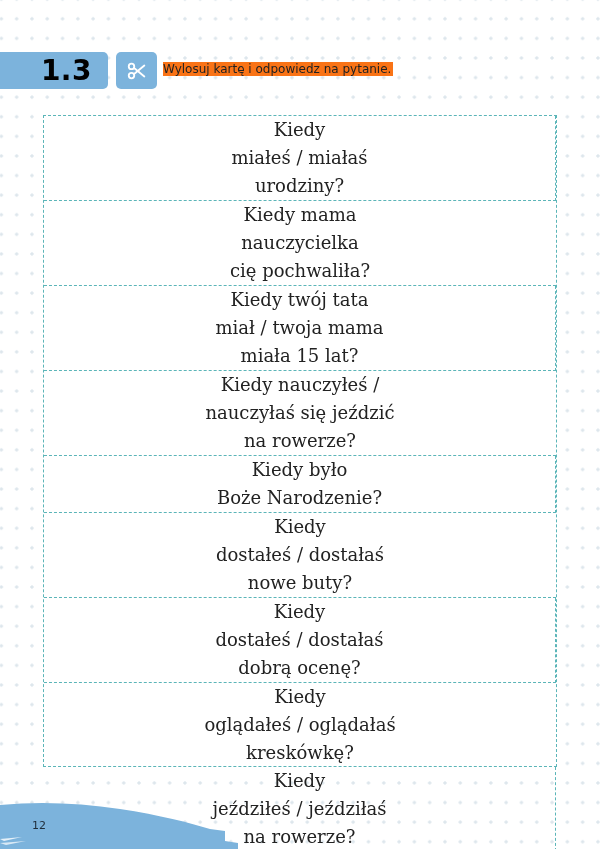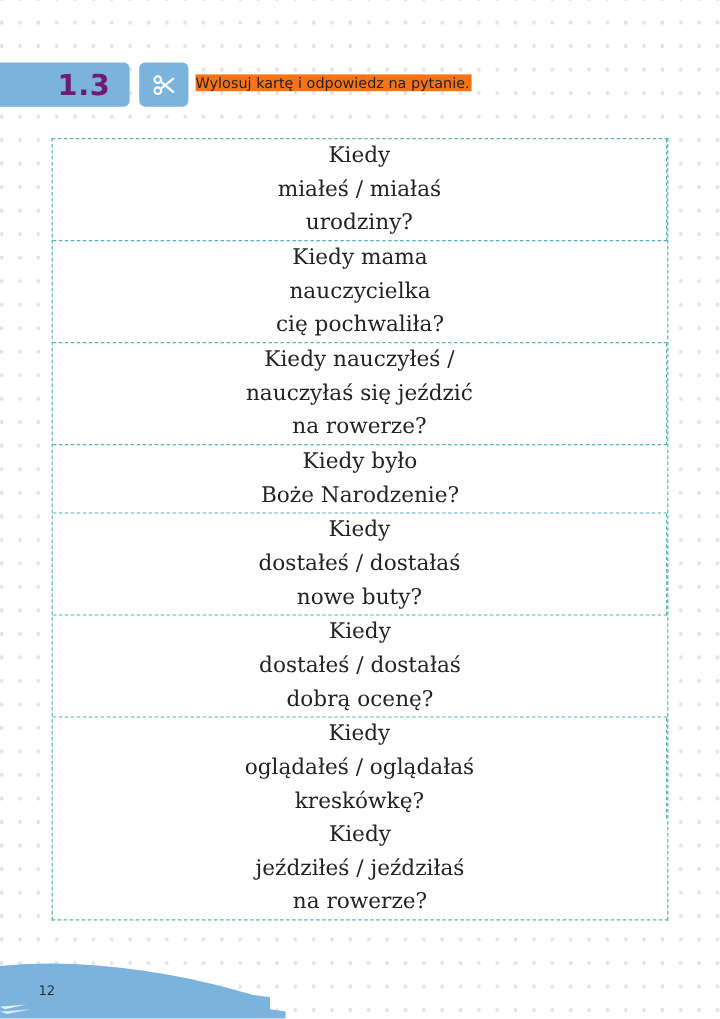--- a/index.html
+++ b/index.html
@@ -11,22 +11,22 @@
     background-position: 9px 9px;
     font-family: "DejaVu Serif", serif;
   }
   .header-bar {
     position: absolute; left: 0; top: 52px; width: 108px; height: 37px;
     background: #7cb3dc; border-radius: 0 5px 5px 0;
     display: flex; align-items: center; justify-content: flex-end;
     padding-right: 16px; box-sizing: border-box;
   }
   .header-num {
-    color: #701a75; font-family: "DejaVu Sans", sans-serif; font-weight: bold;
-    font-size: 24px; letter-spacing: 0.5px;
+    color: #000000; font-family: "DejaVu Sans", sans-serif; font-weight: bold;
+    font-size: 28px; letter-spacing: 0.5px;
   }
   .scissors-box {
     position: absolute; left: 116px; top: 52px; width: 41px; height: 37px;
     background: #7cb3dc; border-radius: 5px;
     display: flex; align-items: center; justify-content: center;
   }
   .instruction {
     position: absolute; left: 163px; top: 62px;
     font-family: "DejaVu Sans", sans-serif; font-size: 12px; color: #222222;
     background: #f97316; padding-right: 2px;
@@ -76,20 +76,25 @@
       <span class="card-text">Kiedy
 miałeś / miałaś
 urodziny?</span>
     </div>
   <div class="card">
       <span class="card-text">Kiedy mama
 nauczycielka
 cię pochwaliła?</span>
     </div>
   <div class="card">
+      <span class="card-text">Kiedy twój tata
+miał / twoja mama
+miała 15 lat?</span>
+    </div>
+  <div class="card">
       <span class="card-text">Kiedy nauczyłeś /
 nauczyłaś się jeździć
 na rowerze?</span>
     </div>
   <div class="card">
       <span class="card-text">Kiedy było
 Boże Narodzenie?</span>
     </div>
   <div class="card">
       <span class="card-text">Kiedy

